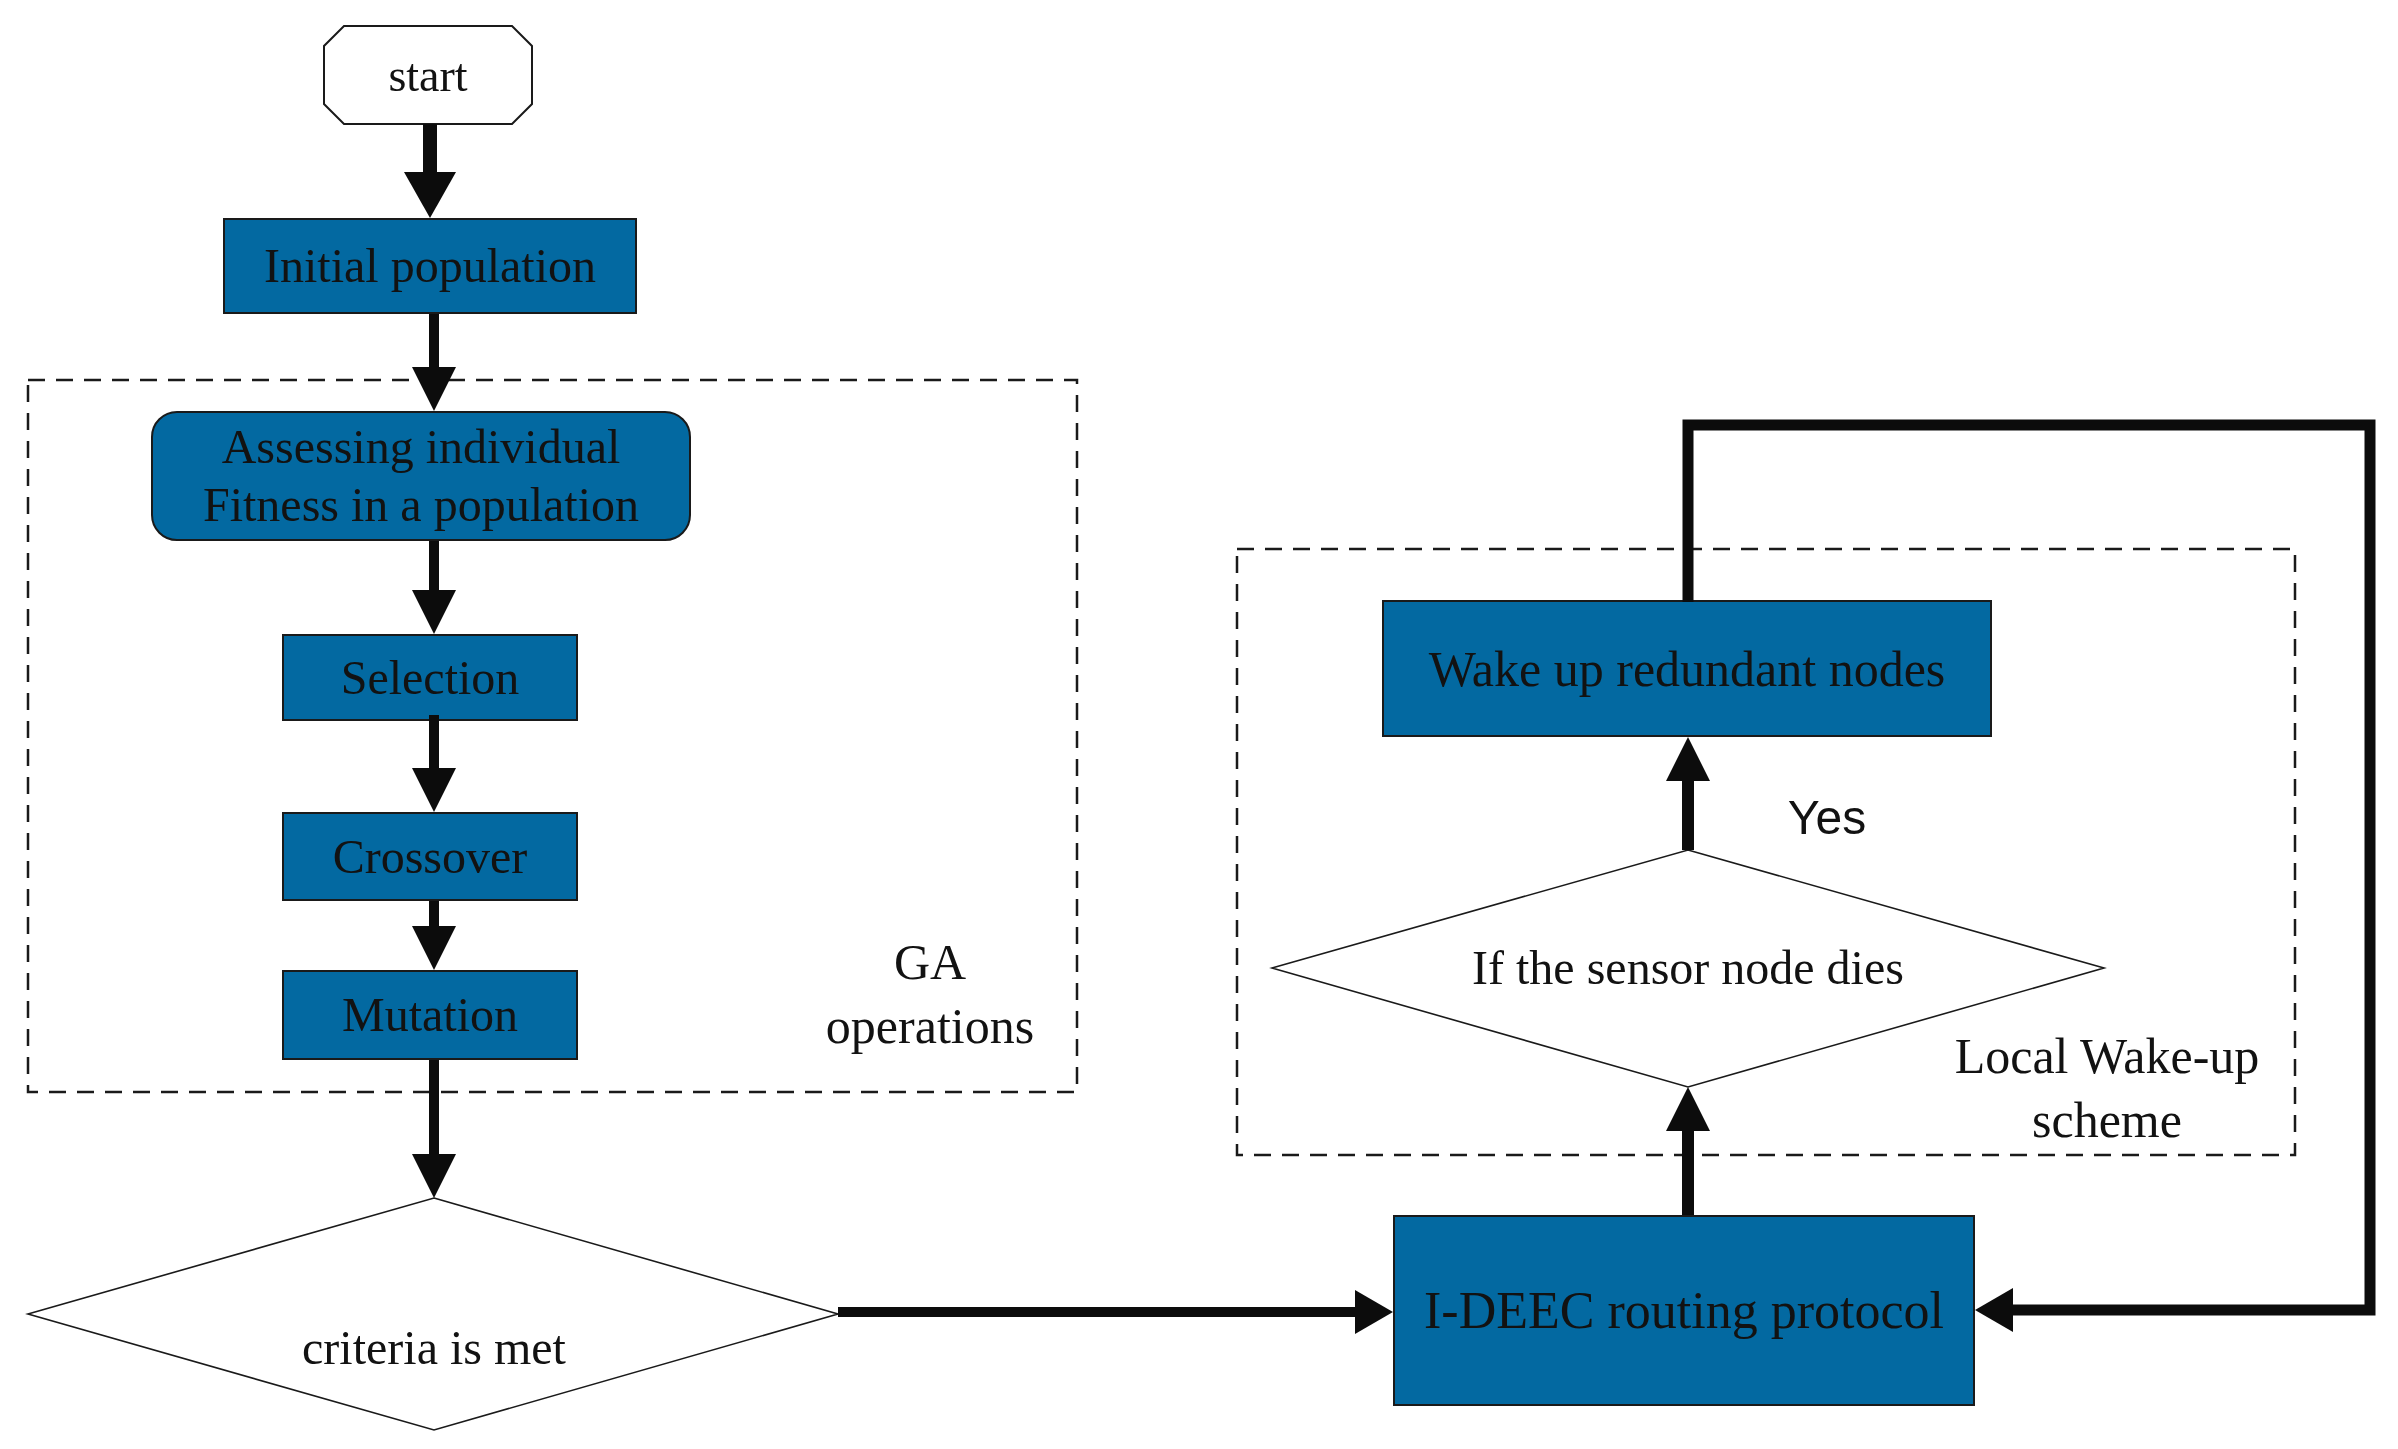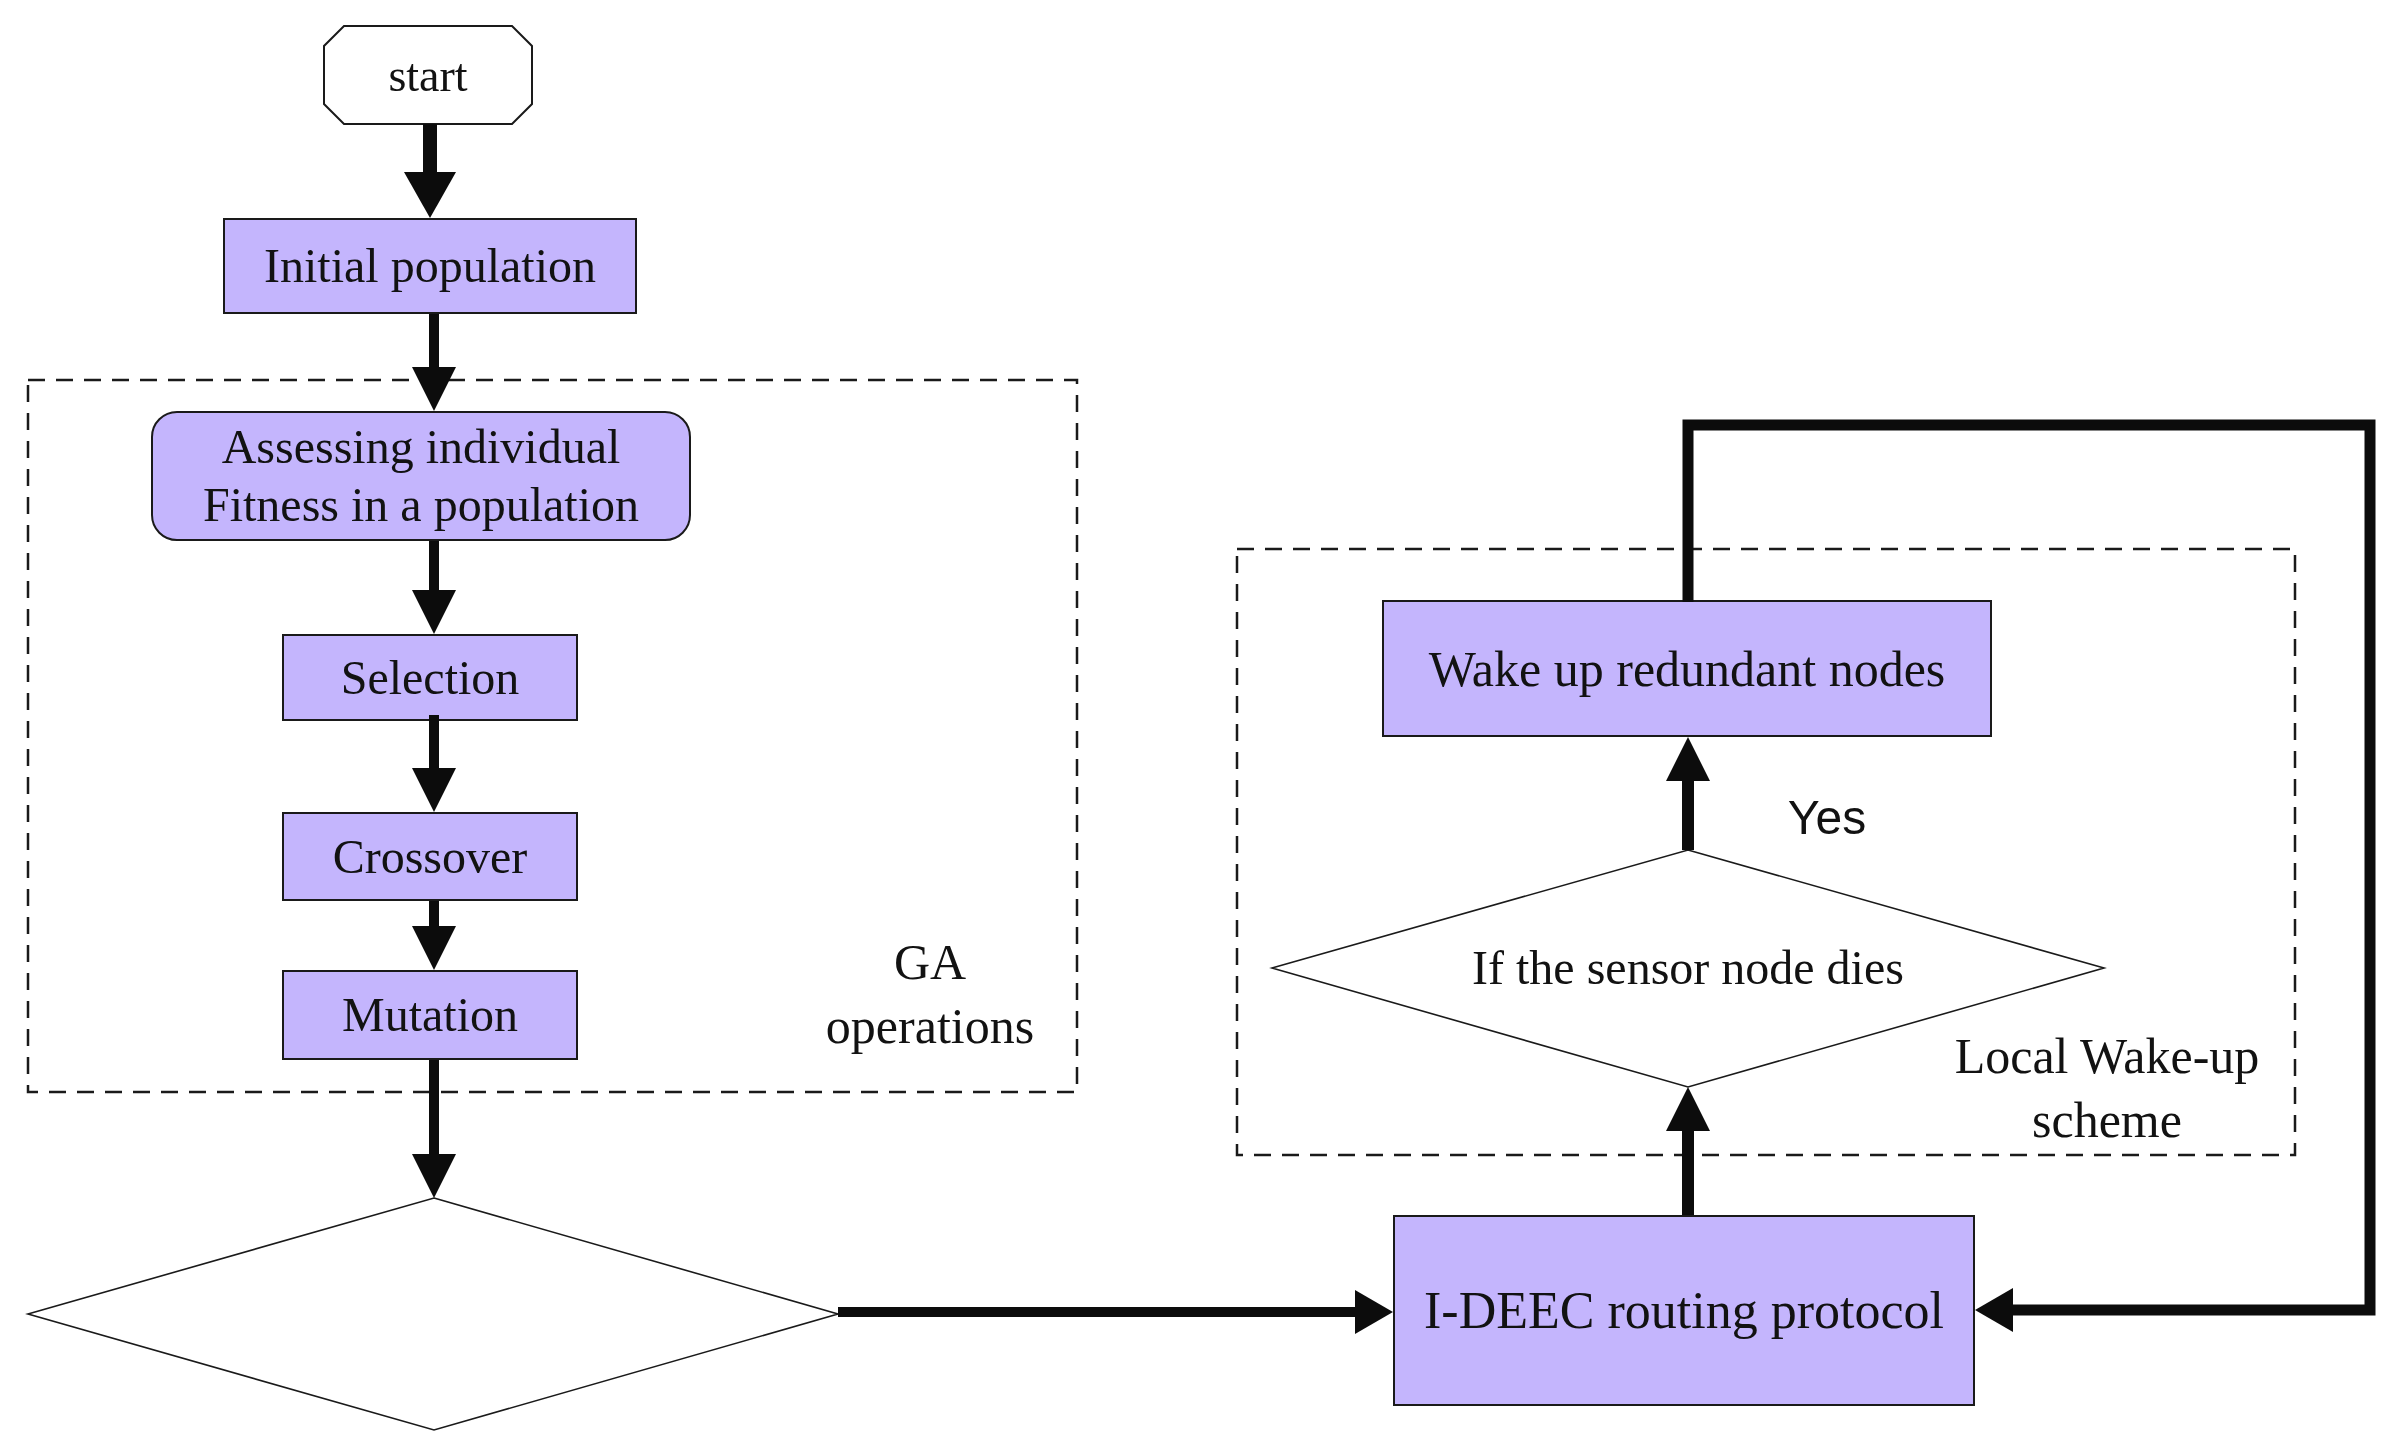--- a/index.html
+++ b/index.html
@@ -11,21 +11,21 @@
     color:#121212;
     overflow:hidden;
   }
   svg.layer{position:absolute;left:0;top:0;width:2398px;height:1449px;}
   #shapes{z-index:0;}
   #arrows{z-index:3;pointer-events:none;}
   .node{
     position:absolute;z-index:1;
     box-sizing:border-box;
     border:2px solid #1a1a1a;
-    background:#c4b5fd;
+    background:#0369a1;
     display:flex;flex-direction:column;
     align-items:center;justify-content:center;
     text-align:center;
     font-size:48px;line-height:58px;
   }
   .lbl{
     position:absolute;z-index:2;
     transform:translate(-50%,-50%);
     text-align:center;white-space:nowrap;
     font-size:48px;line-height:60px;
@@ -78,20 +78,21 @@
   <div class="node" style="left:1382px;top:600px;width:610px;height:137px;">
     <span class="wake-text">Wake up redundant nodes</span>
   </div>
 
   <div class="node" style="left:1393px;top:1215px;width:582px;height:191px;">
     <span class="ideec-text">I-DEEC routing protocol</span>
   </div>
 
   <div class="lbl start-text" style="left:428px;top:76px;">start</div>
 
+  <div class="lbl" style="left:434px;top:1348px;">criteria is met</div>
 
   <div class="lbl" style="left:1688px;top:968px;">If the sensor node dies</div>
 
   <div class="lbl group-label" style="left:930px;top:962px;">GA</div>
   <div class="lbl group-label" style="left:930px;top:1026px;">operations</div>
 
   <div class="lbl group-label" style="left:2107px;top:1056px;">Local Wake-up</div>
   <div class="lbl group-label" style="left:2107px;top:1120px;">scheme</div>
 
   <div class="lbl yes-label" style="left:1827px;top:818px;">Yes</div>

